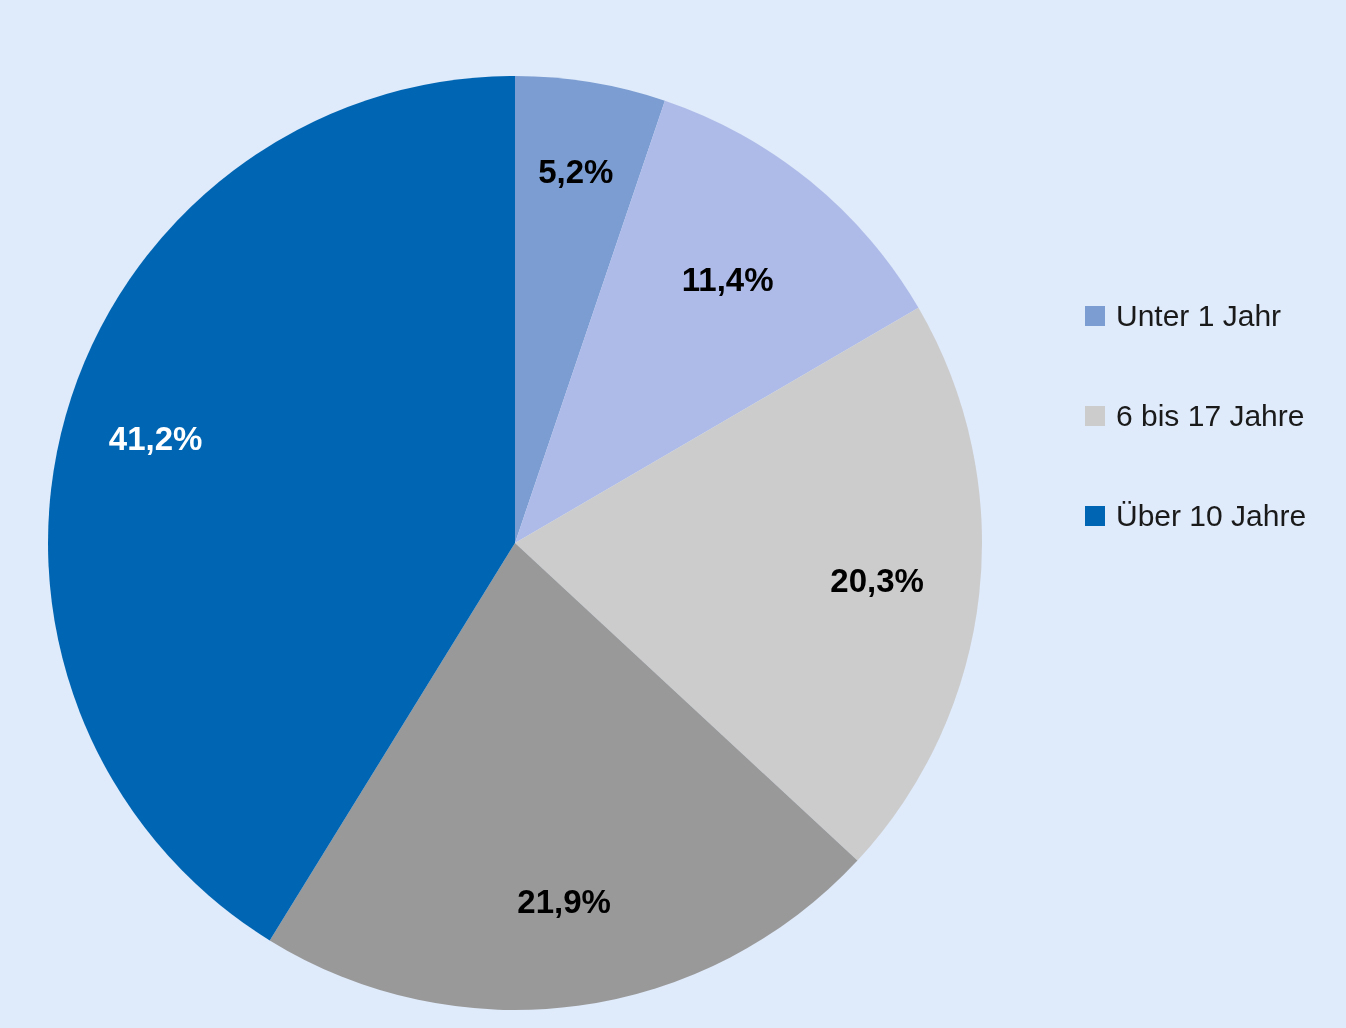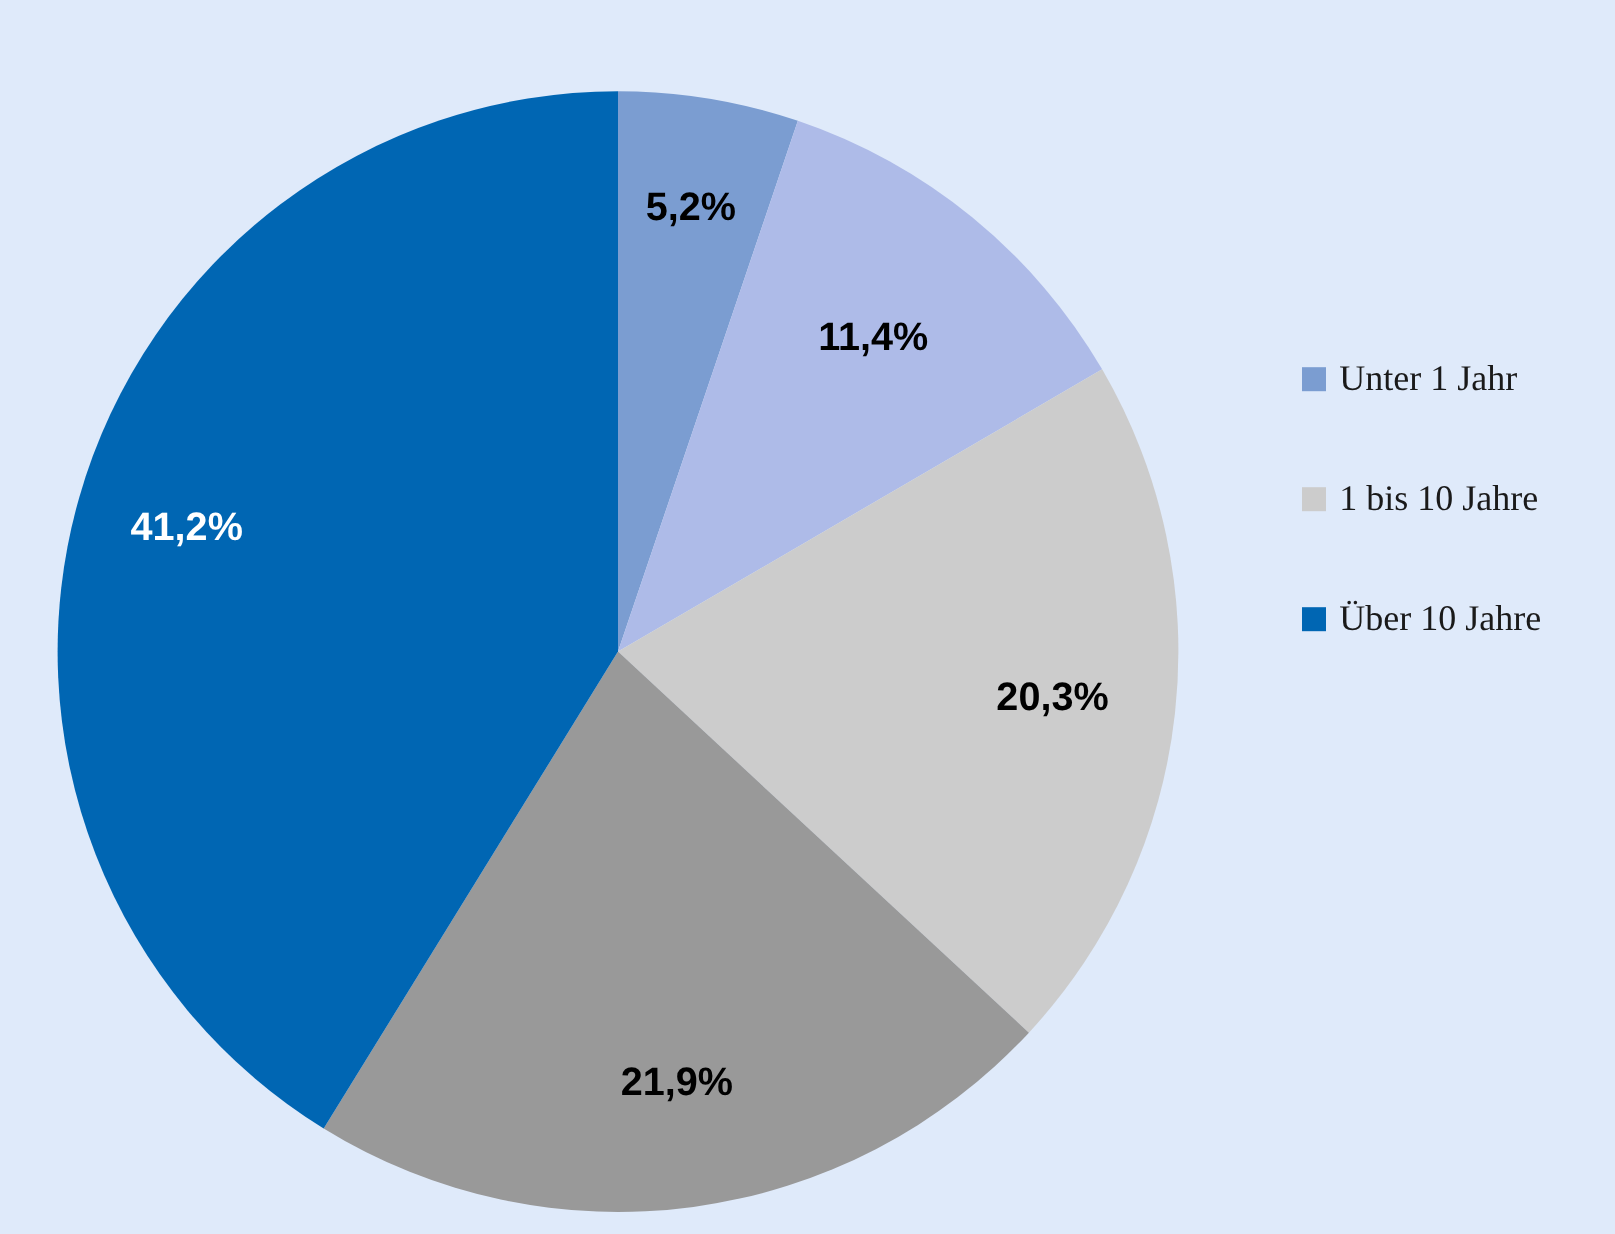--- a/index.html
+++ b/index.html
@@ -58,21 +58,21 @@
   .legend-item:last-child {
     margin-bottom: 0;
   }
   .legend-swatch {
     width: 20px;
     height: 20px;
     flex: 0 0 20px;
     margin-right: 11px;
   }
   .legend-label {
-    font-family: Liberation Serif, serif;
+    font-family: Liberation Sans, sans-serif;
     font-size: 30px;
     color: #1a1a1a;
     white-space: nowrap;
     line-height: 1;
   }
 </style>
 </head>
 <body style="background: rgb(223, 234, 250);">
 
 <div id="chart-root">
@@ -96,21 +96,21 @@
     </svg>
   </div>
 
   <div id="legend">
       <div class="legend-item">
         <span class="legend-swatch" style="background: rgb(123, 157, 209);"></span>
         <span class="legend-label">Unter 1 Jahr</span>
       </div>
       <div class="legend-item">
         <span class="legend-swatch" style="background: rgb(204, 204, 204);"></span>
-        <span class="legend-label">1 bis 10 Jahre</span>
+        <span class="legend-label">6 bis 17 Jahre</span>
       </div>
       <div class="legend-item">
         <span class="legend-swatch" style="background: rgb(0, 102, 179);"></span>
         <span class="legend-label">Über 10 Jahre</span>
       </div>
     </div>
 
 </div>
 
 </body></html>

